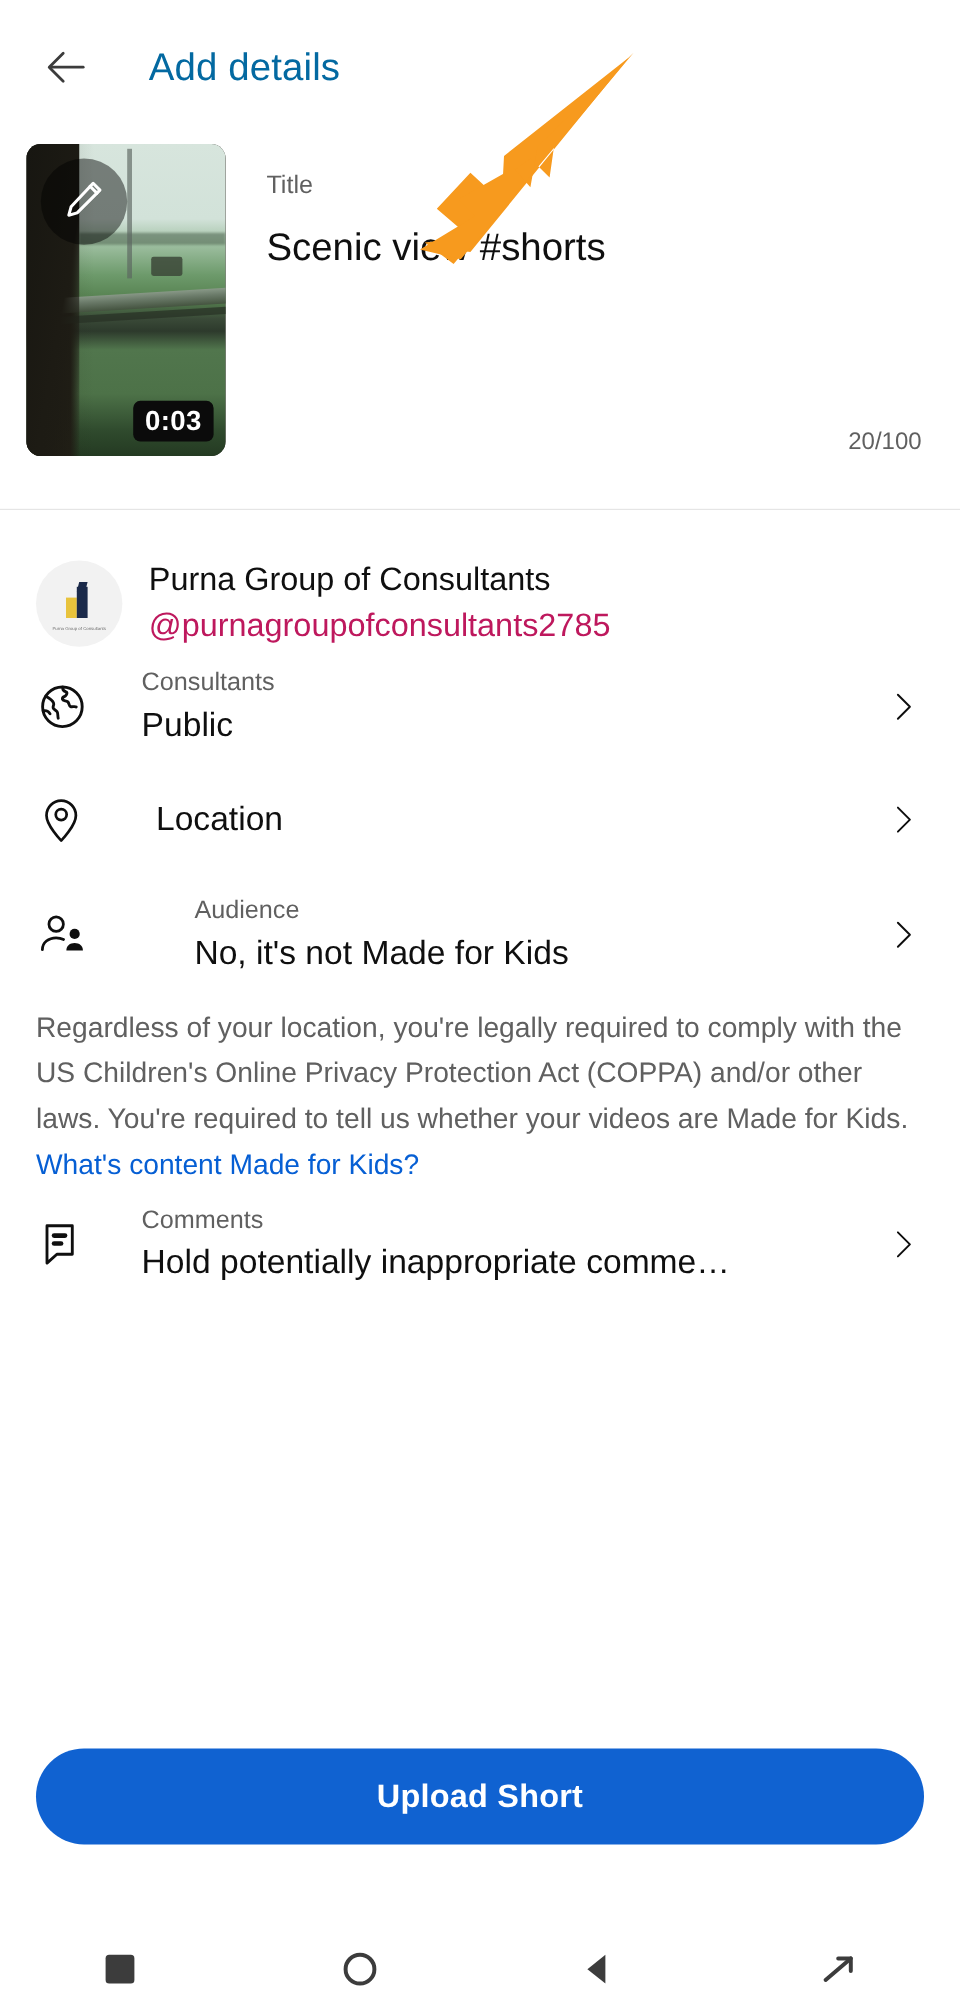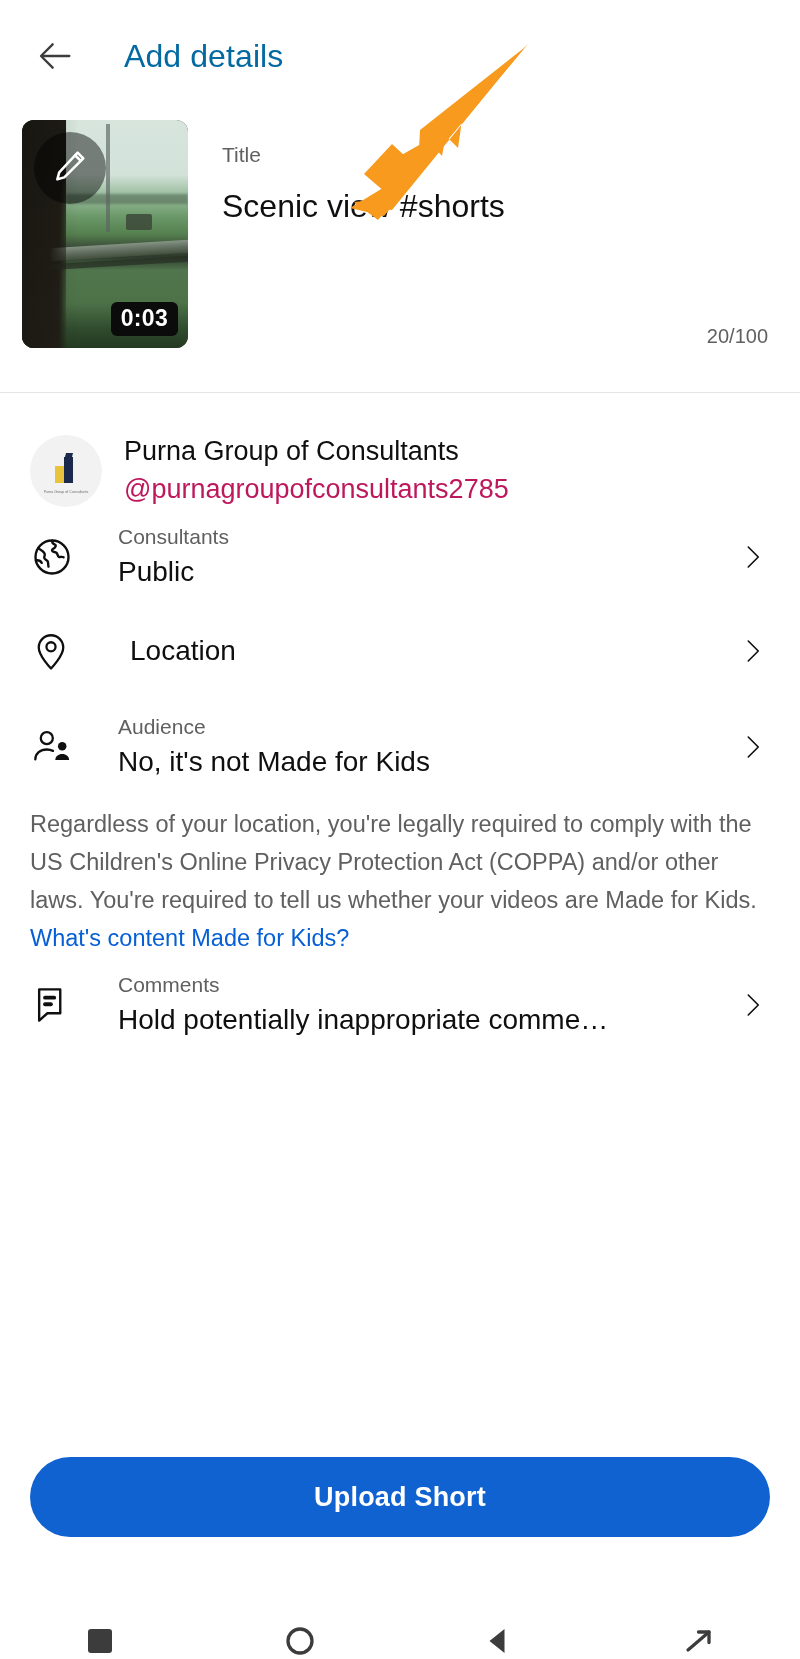--- a/index.html
+++ b/index.html
@@ -41,21 +41,21 @@
 
   
   .title-block {
     display: flex;
     padding: 8px 30px 0 22px;
     position: relative;
   }
   .thumb {
     position: relative;
     width: 166px;
-    height: 228px;
+    height: 260px;
     border-radius: 12px;
     overflow: hidden;
     flex: 0 0 auto;
     cursor: pointer;
     background: #2b2b22;
   }
   .thumb-img {
     position: absolute;
     inset: 0;
     background:
@@ -261,21 +261,21 @@
   .chevron {
     flex: 0 0 auto;
     width: 36px;
     display: flex;
     align-items: center;
     justify-content: center;
   }
 
   .row.visibility { min-height: 96px; }
   .row.location   { min-height: 92px; gap: 12px; }
-  .row.audience   { min-height: 100px; }
+  .row.audience   { min-height: 100px; gap: 44px; }
   .row.comments   { min-height: 96px; }
 
   
   .coppa {
     padding: 8px 30px 0 30px;
     font-size: 23.5px;
     line-height: 1.62;
     color: #606060;
   }
   .coppa a {

